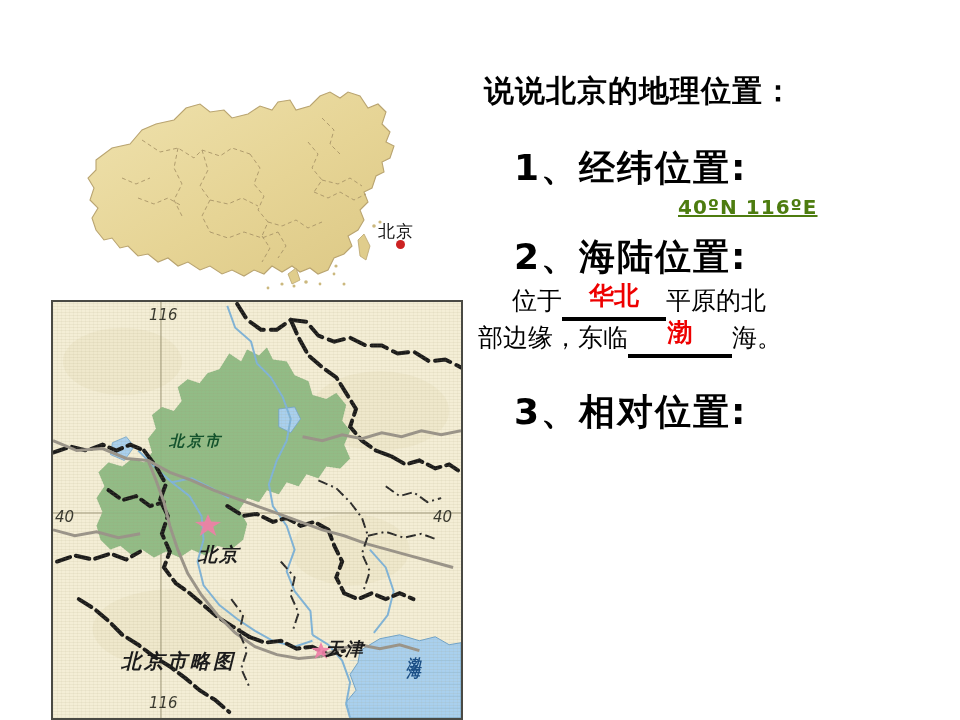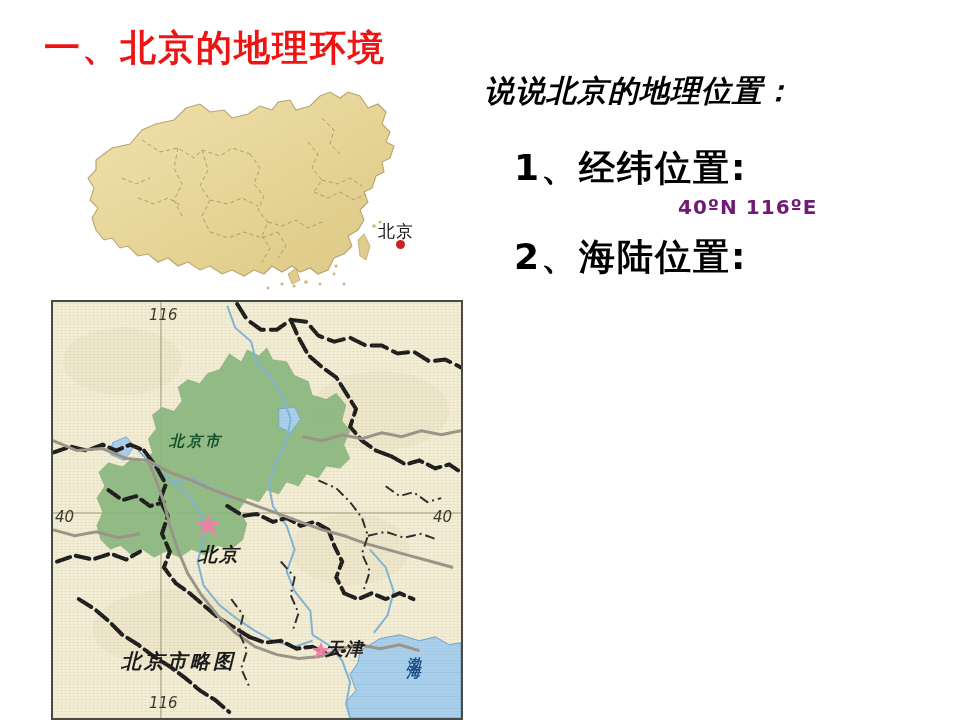--- a/index.html
+++ b/index.html
@@ -122,36 +122,36 @@
     font-family: "DejaVu Sans", "Liberation Sans", sans-serif;
     color: #000000;
   }
   .r-head {
     font-size: 30px;
     font-weight: bold;
     letter-spacing: 1px;
     line-height: 1.25;
     margin: 0 0 0 6px;
     white-space: nowrap;
-    font-style: italic;
   }
   .r-item {
     font-size: 36px;
     font-weight: bold;
     letter-spacing: 2px;
     margin: 0 0 0 36px;
     white-space: nowrap;
   }
   .r-coord {
     font-size: 20px;
     font-weight: bold;
-    color: #701a75;
+    color: #4d7c0f;
     letter-spacing: 1px;
     margin: 2px 0 0 200px;
     white-space: nowrap;
+    text-decoration: underline;
   }
   .r-body {
     font-size: 25px;
     letter-spacing: 0px;
     line-height: 1.32;
     margin: 2px 0 0 0;
   }
   .indent { padding-left: 34px; }
   .blank {
     display: inline-block;
@@ -169,21 +169,20 @@
 
   .gap-a { height: 34px; }
   .gap-b { height: 14px; }
   .gap-c { height: 30px; }
 </style>
 </head>
 <body>
 
 <div class="slide">
 
-  <div class="title">一、北京的地理环境</div>
 
   <div class="china-map">
     <svg viewBox="0 0 400 212" xmlns="http://www.w3.org/2000/svg">
       <defs>
         <linearGradient id="tan" x1="0" y1="0" x2="1" y2="1">
           <stop offset="0%" stop-color="#efe2ae"></stop>
           <stop offset="55%" stop-color="#e6d495"></stop>
           <stop offset="100%" stop-color="#dcc885"></stop>
         </linearGradient>
       </defs>
@@ -359,21 +358,30 @@
 
     <div class="gap-a"></div>
 
     <div class="r-item">1、经纬位置:</div>
     <div class="r-coord">40ºN  116ºE</div>
 
     <div class="gap-b"></div>
 
     <div class="r-item">2、海陆位置:</div>
 
+    <div class="r-body">
+      <div class="indent">
+        <span>位于</span><span class="blank blank-2"><span>华北</span></span><span>平原的北</span>
+      </div>
+      <div>
+        <span>部边缘，东临</span><span class="blank blank-1"><span>渤</span></span><span>海。</span>
+      </div>
+    </div>
 
     <div class="gap-c"></div>
 
+    <div class="r-item">3、相对位置:</div>
 
     <div class="r-body">
     </div>
 
   </div>
 </div>
 
 </body></html>

